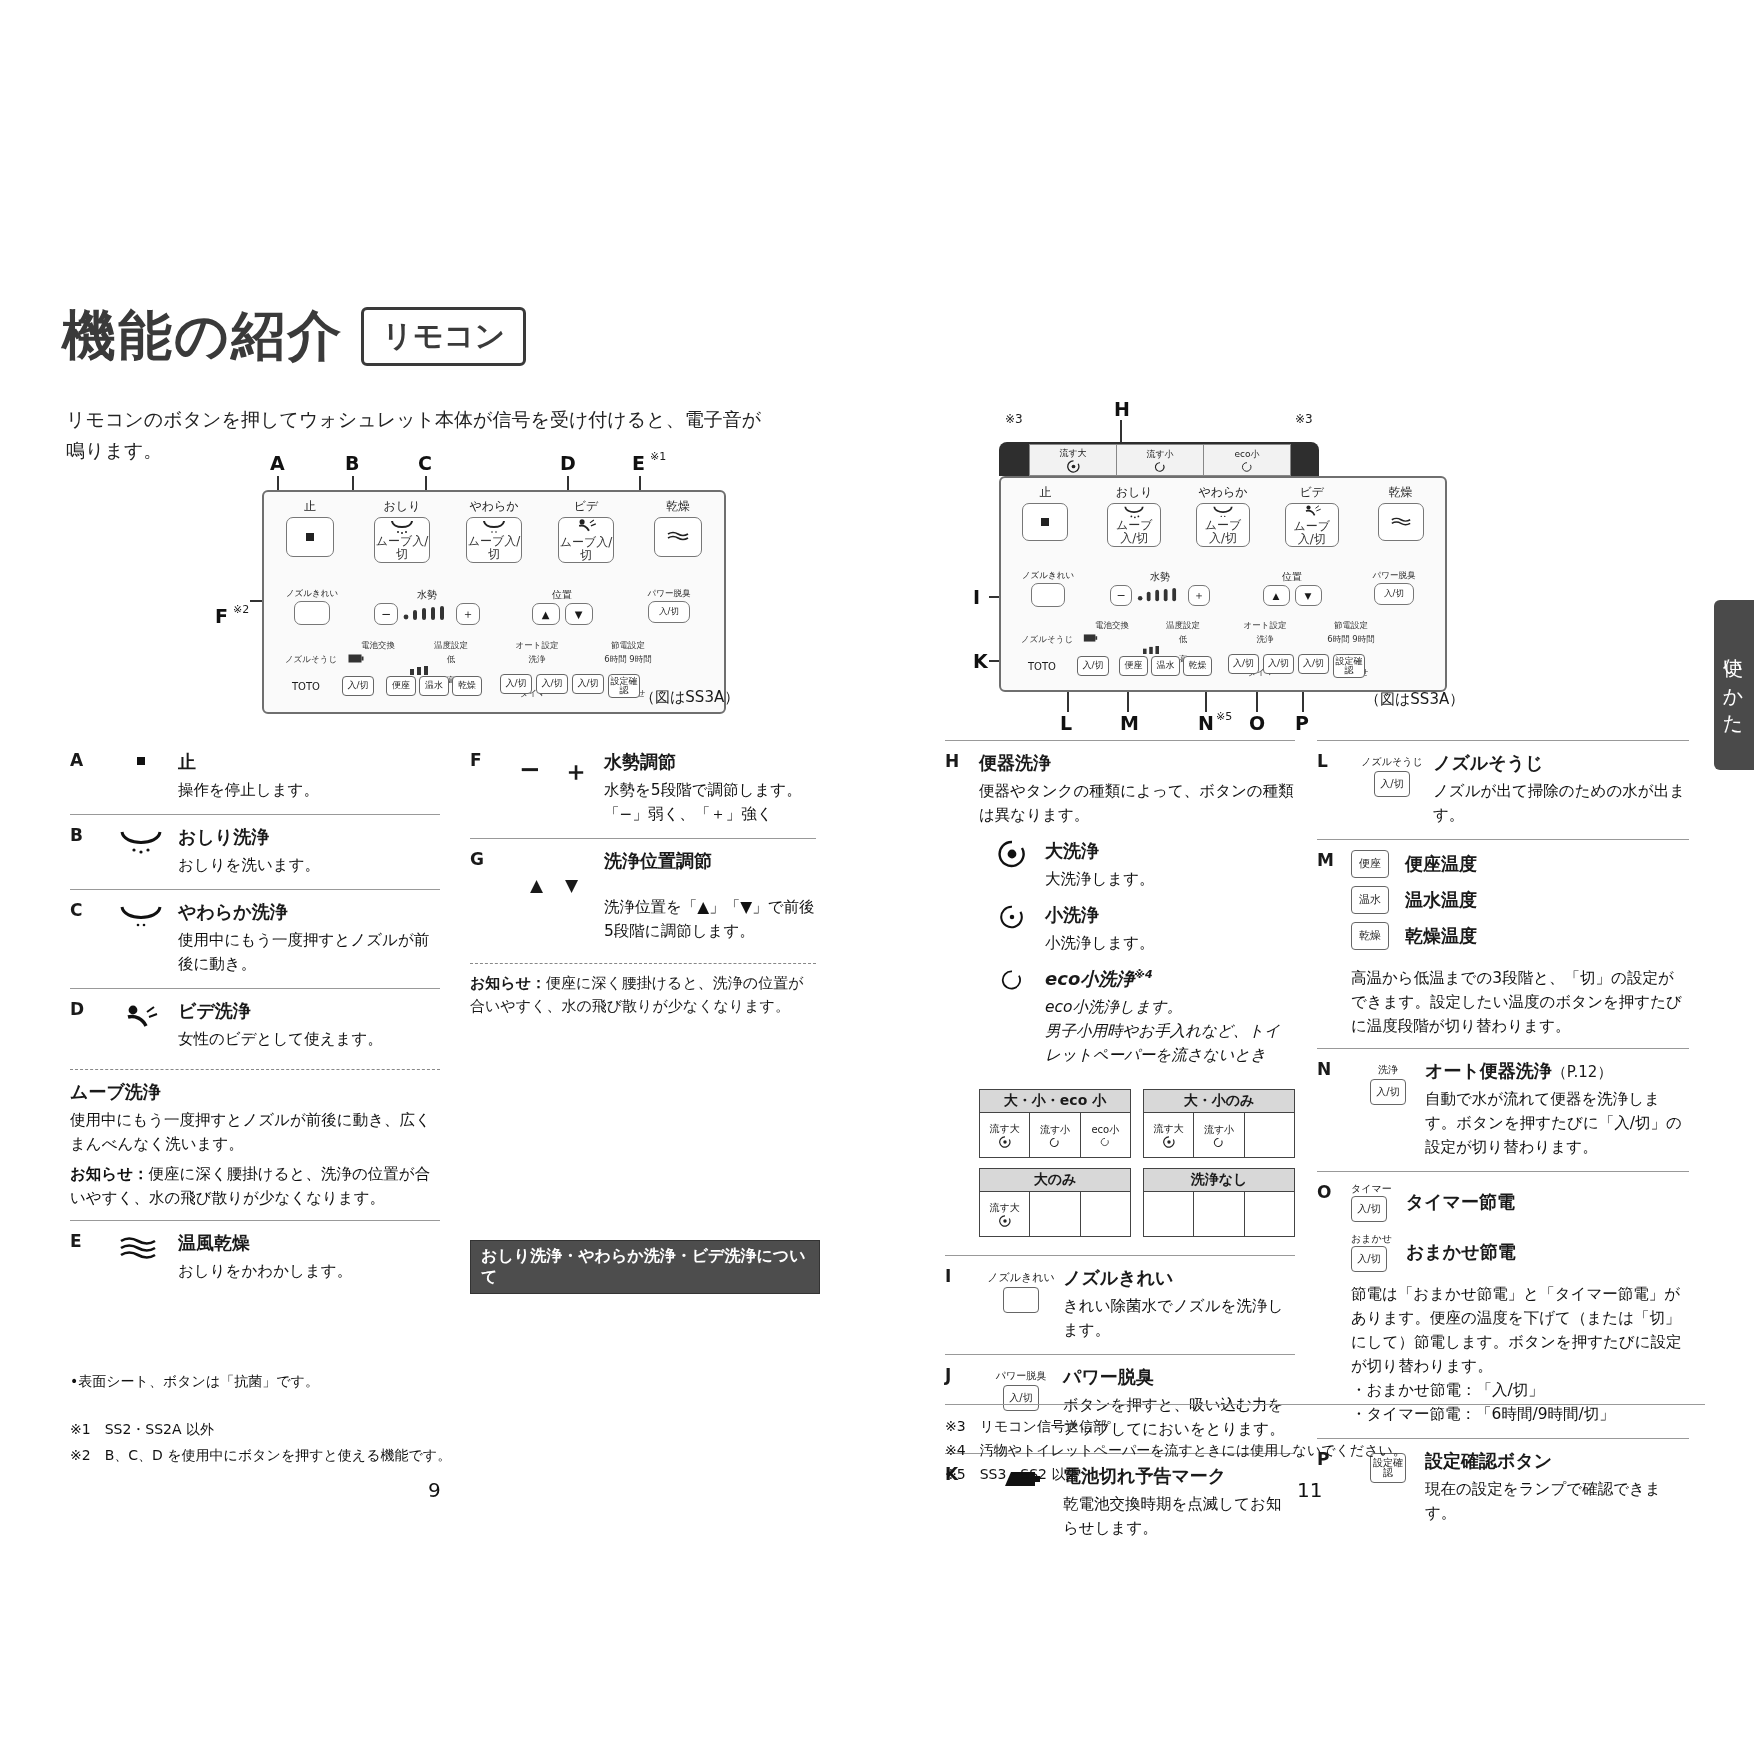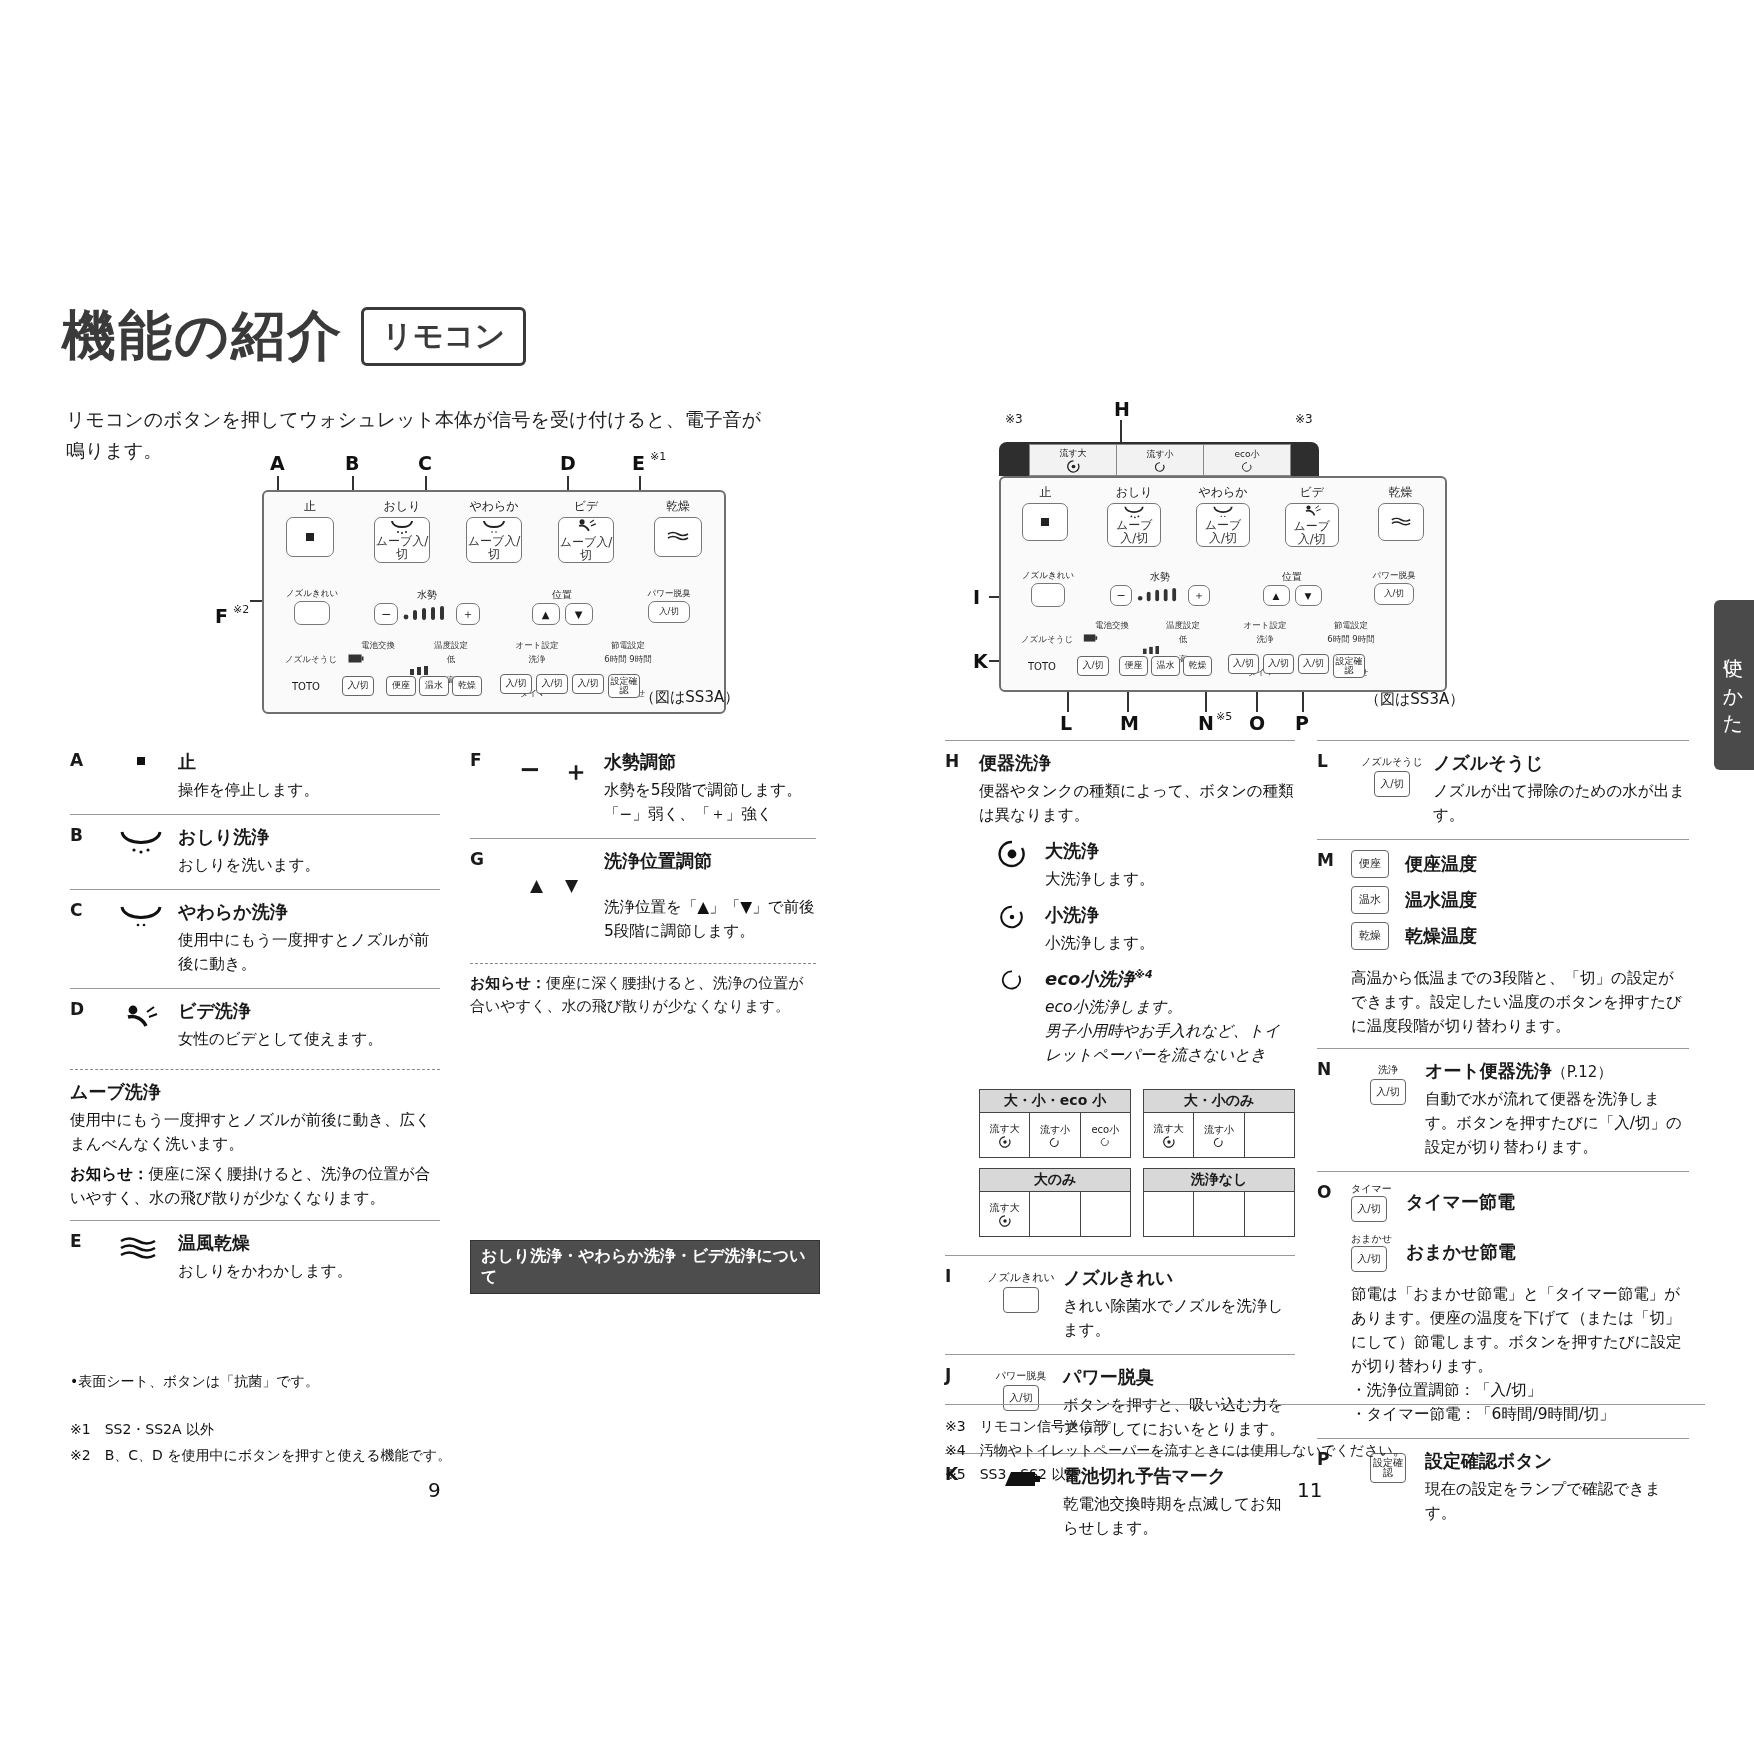--- a/index.html
+++ b/index.html
@@ -767,21 +767,21 @@
           <div class="rowttl" style="margin:0;">タイマー節電</div>
         </div>
         <div style="display:flex;align-items:center;gap:14px;margin-bottom:10px;">
           <div style="text-align:center;">
             <div style="font-size:10px;">おまかせ</div>
             <div class="minibtn" style="width:34px;height:24px;font-size:10px;">入/切</div>
           </div>
           <div class="rowttl" style="margin:0;">おまかせ節電</div>
         </div>
         <div class="rowtxt">節電は「おまかせ節電」と「タイマー節電」があります。便座の温度を下げて（または「切」にして）節電します。ボタンを押すたびに設定が切り替わります。</div>
-        <div class="rowtxt">・洗浄位置調節：「入/切」</div>
+        <div class="rowtxt">・おまかせ節電：「入/切」</div>
         <div class="rowtxt">・タイマー節電：「6時間/9時間/切」</div>
       </div>
     </div>
 
     <div class="row" style="border-top:1.3px solid #999;">
       <div class="rowkey">P</div>
       <div class="rowicon" style="flex:0 0 74px;width:74px;">
           <div class="minibtn" style="width:34px;height:28px;font-size:10px;">設定確認</div>
         </div>
       <div class="rowbody">

